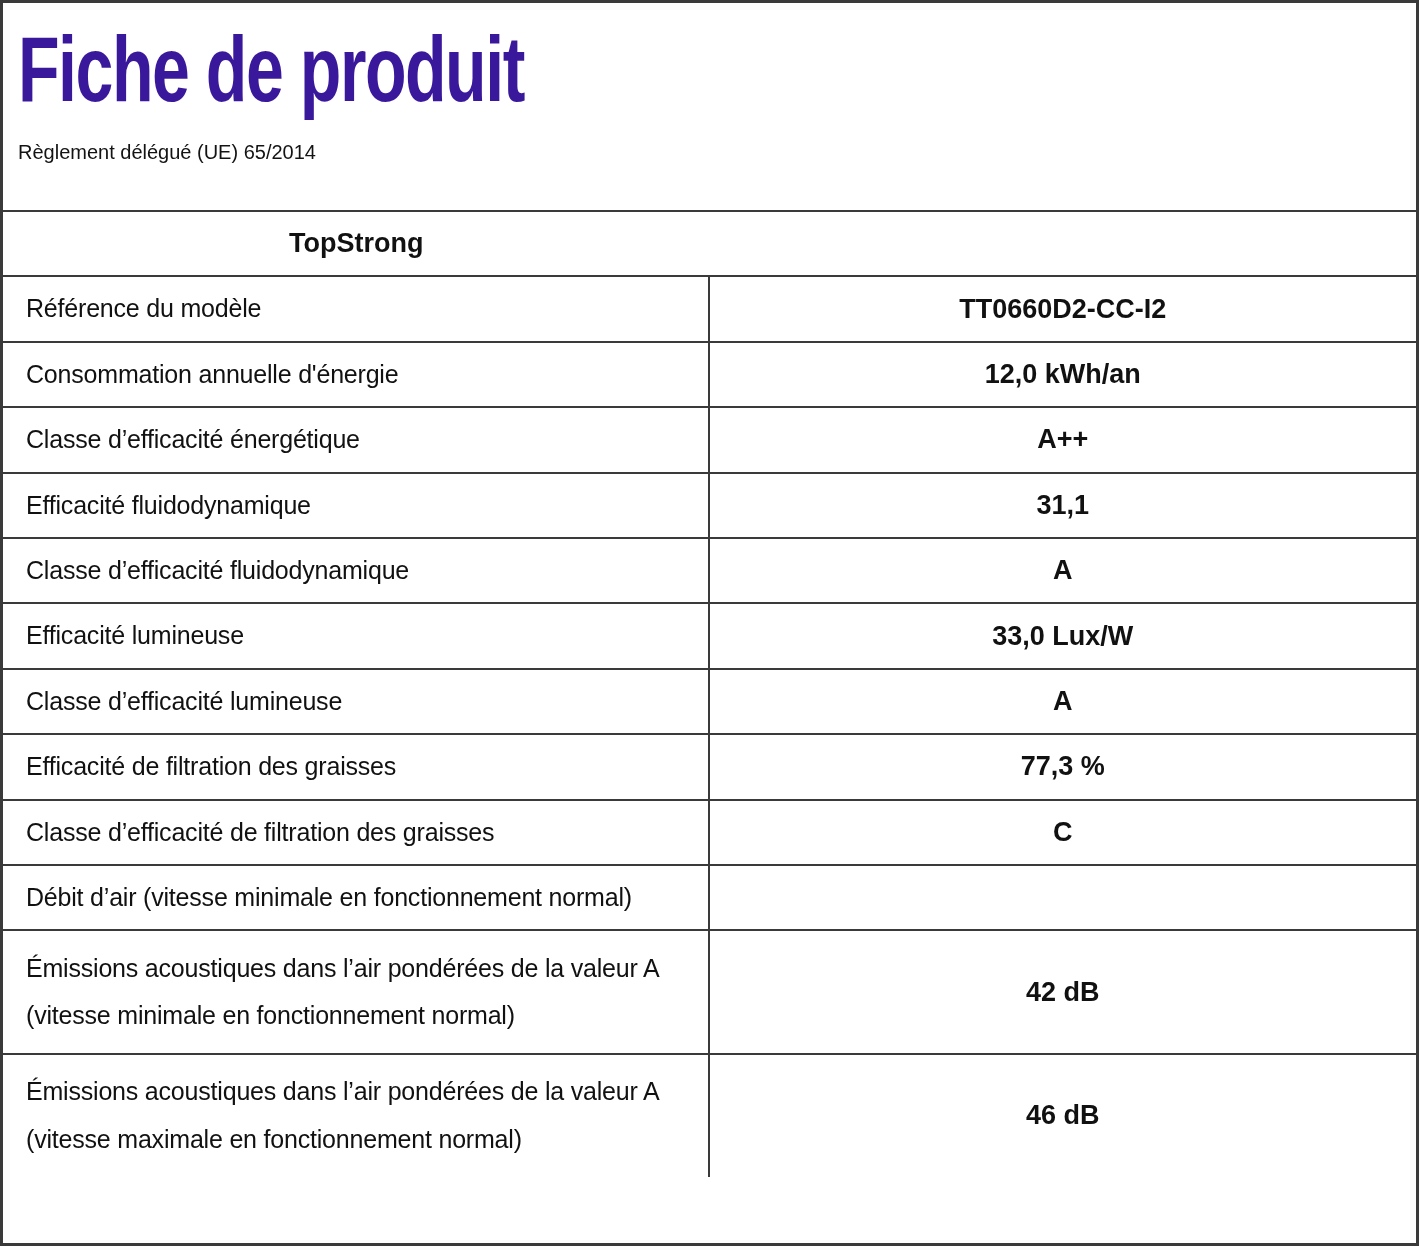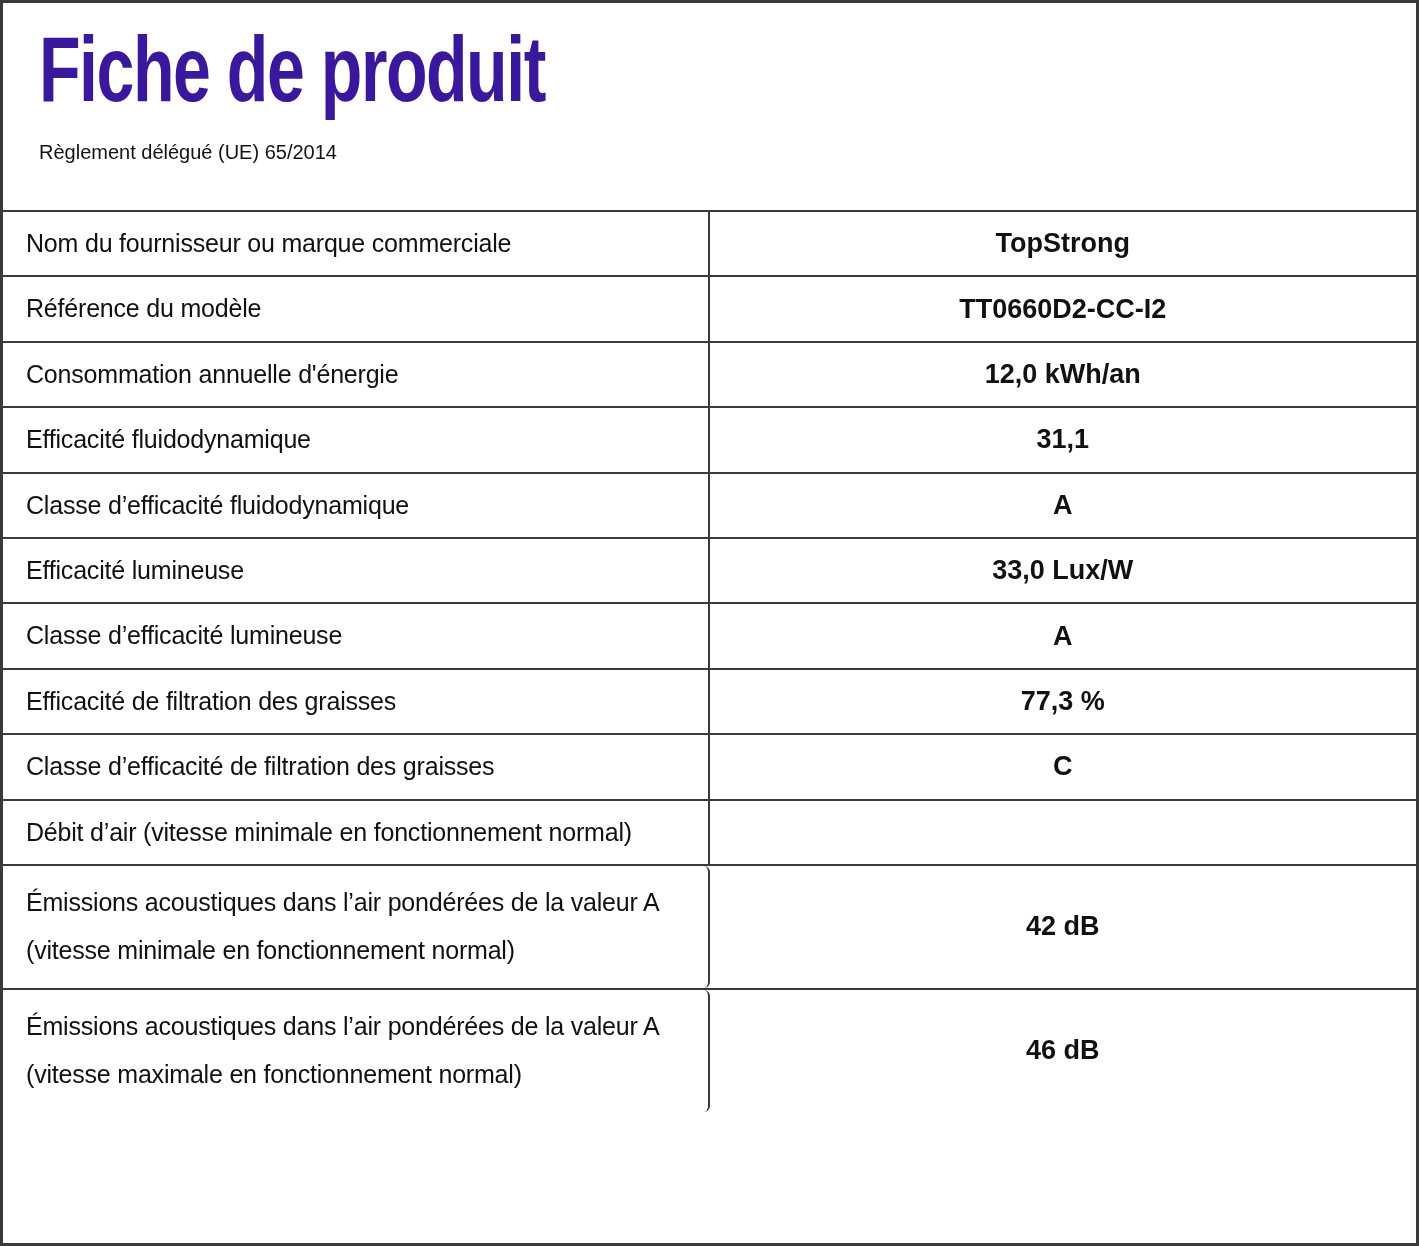--- a/index.html
+++ b/index.html
@@ -14,21 +14,21 @@
     box-sizing: border-box;
     border: 3px solid #3a3a3a;
     background: #ffffff;
     color: #111111;
     font-family: "Liberation Sans", sans-serif;
     overflow: hidden;
   }
   .header {
     box-sizing: border-box;
     height: 207px;
-    padding: 14px 24px 0 36px;
+    padding: 14px 24px 0 15px;
   }
   .page-title {
     margin: 6px 0 0 0;
     font-size: 92px;
     font-weight: 700;
     line-height: 1.0;
     letter-spacing: -2px;
     transform: scaleX(0.74);
     transform-origin: left center;
     white-space: nowrap;
@@ -60,21 +60,20 @@
     display: flex;
     flex-direction: column;
     justify-content: center;
     padding: 0 8px 0 23px;
     font-size: 25px;
     letter-spacing: -0.2px;
     line-height: 1.25;
   }
   .row.tall .cell.label {
     line-height: 1.9;
-    border-radius: 6px;
   }
   .cell.label .line {
     white-space: nowrap;
   }
   .cell.value {
     width: 50%;
     display: flex;
     align-items: center;
     justify-content: center;
     font-size: 27px;
@@ -88,34 +87,37 @@
 <div class="page">
 
   <div class="header">
     <h1 class="page-title" style="color: rgb(58, 24, 156);">Fiche de produit</h1>
     <p class="subtitle">Règlement délégué (UE) 65/2014</p>
   </div>
 
   <div class="spec-table">
 
     <div class="row">
-      <div class="cell label">Nom du fournisseur ou marque commerciale</div>
       <div class="cell value">TopStrong</div>
     </div>
 
     <div class="row">
       <div class="cell label">Référence du modèle</div>
       <div class="cell value">TT0660D2-CC-I2</div>
     </div>
 
     <div class="row">
       <div class="cell label">Consommation annuelle d'énergie</div>
       <div class="cell value">12,0 kWh/an</div>
     </div>
 
+    <div class="row">
+      <div class="cell label">Classe d’efficacité énergétique</div>
+      <div class="cell value">A++</div>
+    </div>
 
     <div class="row">
       <div class="cell label">Efficacité fluidodynamique</div>
       <div class="cell value">31,1</div>
     </div>
 
     <div class="row">
       <div class="cell label">Classe d’efficacité fluidodynamique</div>
       <div class="cell value">A</div>
     </div>

